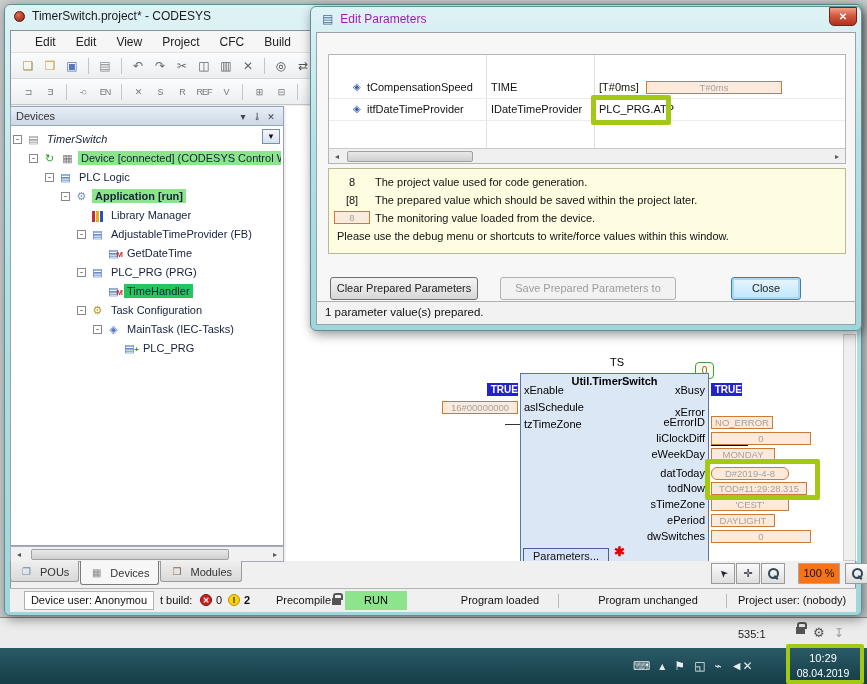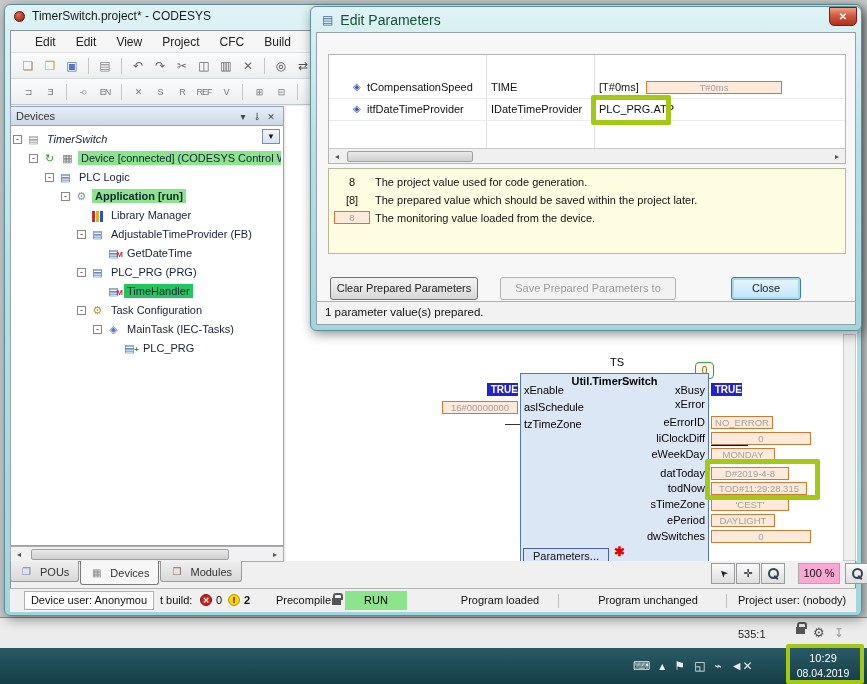--- a/index.html
+++ b/index.html
@@ -67,21 +67,21 @@
   .tabicon{font-size:10px}
   #edit-tools{position:absolute;left:711px;top:563px;z-index:3;display:flex;align-items:center}
   .tool{width:24px;height:21px;border:1px solid #9a9a9a;margin-right:1px;
     background:linear-gradient(#fafafa,#dedede);display:flex;align-items:center;justify-content:center;
     font-size:11px;color:#223}
   #tool-cursor::after{content:'➤';display:inline-block;transform:rotate(-135deg);font-size:10px}
   #tool-pan::after{content:'✛'}
   .magi{position:relative;width:11px;height:11px}
   .magi::before{content:'';position:absolute;left:0;top:0;width:7px;height:7px;border:2px solid #345;border-radius:50%}
   .magi::after{content:'';position:absolute;left:7px;top:7px;width:2px;height:5px;background:#345;transform:rotate(-45deg)}
-  #zoom-box{width:42px;height:21px;margin-left:12px;border:1px solid #aaa;background:#f9a8d4;
+  #zoom-box{width:42px;height:21px;margin-left:12px;border:1px solid #aaa;background:#f97316;
     text-align:center;line-height:19px}
   
   #statusbar{position:absolute;left:10px;top:588px;width:846px;height:24px;z-index:3;
     background:#f0f0f0;border-top:1px solid #b5b5b5}
   #statusbar>*{position:absolute;top:5px}
   #su-box{left:14px;top:2px;width:130px;height:19px;background:#fff;border:1px solid #b0b0b0;
     text-align:center;line-height:17px}
   .erri,.warni{width:12px;height:12px;border-radius:50%;text-align:center;font-weight:bold}
   .erri{background:#cf2020;border:1px solid #7d1212;color:#fff;font-size:8px;line-height:11px}
   .erri::after{content:'✕'}
@@ -113,21 +113,21 @@
   #fbd-params{position:absolute;left:237px;top:442px;width:86px;height:17px;
     background:#d6e3f8;border:1px solid #4a5f96;text-align:center;line-height:15px}
   #fbd-star{position:absolute;left:328px;top:438px;color:#e00000;font-size:13px;font-weight:bold}
   #fbd-star::after{content:'✱'}
   
   #dialog{left:310px;top:6px;width:552px;height:325px;z-index:50}
   #dlg-client{position:absolute;left:316px;top:32px;width:540px;height:293px;z-index:51;
     background:#f7f7f7;border:1px solid #9aa0a6}
   #dlg-titlebar{position:absolute;left:322px;top:12px;z-index:51;display:flex;gap:7px;align-items:center}
   #dlg-icon{color:#4a6a9a;font-size:12px}
-  #dlg-title{font-size:14px;color:#14532d}
+  #dlg-title{font-size:12px;color:#a21caf}
   #dlg-close{position:absolute;left:829px;top:7px;width:28px;height:19px;z-index:52;
     background:linear-gradient(#f0a088,#d25a40 45%,#b03020);border:1px solid #7a1f16;
     border-radius:0 0 5px 5px;color:#fff;font-weight:bold;font-size:10px;text-align:center;line-height:17px}
   #dlg-close::after{content:'✕'}
   #ptable{position:absolute;left:328px;top:54px;width:518px;height:110px;z-index:52;
     background:#fff;border:1px solid #b5b5b5}
   #phead{position:absolute;left:0;top:0;width:100%;height:22px;border-bottom:1px solid #c4c4c4}
   #phead span{position:absolute;top:4px;font-size:11.5px;color:#222}
   .colline{position:absolute;top:0;width:1px;height:94px;background:#e0e0e0}
   .prow{position:absolute;left:0;width:100%;height:22px;border-bottom:1px solid #ececec}
@@ -352,30 +352,30 @@
       <div id="fbd-star"></div>
       <div class="marker" style="left:419px;top:353px;width:115px;height:41px"></div>
     <span class="flabel" style="left: 238px; top: 278px;">xEnable</span>
         <span class="bool" style="left: 201px; top: 277px; width: 31px;">TRUE</span>
         <span class="flabel" style="left: 238px; top: 295px;">aslSchedule</span>
         <span class="mon" style="left: 156px; top: 295px; width: 76px;">16#00000000</span>
         <span class="flabel" style="left: 238px; top: 312px;">tzTimeZone</span>
         <span class="stub" style="left: 219px; top: 318px; width: 15px;"></span>
         <span class="flabel olabel" style="left: 299px; top: 278px;">xBusy</span>
         <span class="bool" style="left: 425px; top: 277px; width: 31px;">TRUE</span>
-        <span class="flabel olabel" style="left: 299px; top: 292px;">xError</span>
+        <span class="flabel olabel" style="left: 299px; top: 300px;">xError</span>
         <span class="boolf" style="left: 425px; top: 293px; width: 37px; margin-top: 34px;">FALSE</span>
         <span class="flabel olabel" style="left: 299px; top: 310px;">eErrorID</span>
         <span class="mon" style="left: 425px; top: 310px; width: 62px;">NO_ERROR</span>
         <span class="flabel olabel" style="left: 299px; top: 326px;">liClockDiff</span>
         <span class="mon" style="left: 425px; top: 326px; width: 100px;">0</span>
         <span class="flabel olabel" style="left: 299px; top: 342px;">eWeekDay</span>
         <span class="mon" style="left: 425px; top: 342px; width: 64px;">MONDAY</span>
         <span class="flabel olabel" style="left: 299px; top: 361px;">datToday</span>
-        <span class="mon" style="left: 425px; top: 361px; width: 78px;">D#2019-4-8</span>
+        <span class="mon" style="left: 425px; top: 361px; width: 78px; border-radius: 6px;">D#2019-4-8</span>
         <span class="flabel olabel" style="left: 299px; top: 376px;">todNow</span>
         <span class="mon" style="left: 425px; top: 376px; width: 96px;">TOD#11:29:28.315</span>
         <span class="flabel olabel" style="left: 299px; top: 392px;">sTimeZone</span>
         <span class="mon" style="left: 425px; top: 392px; width: 78px;">'CEST'</span>
         <span class="flabel olabel" style="left: 299px; top: 408px;">ePeriod</span>
         <span class="mon" style="left: 425px; top: 408px; width: 64px;">DAYLIGHT</span>
         <span class="flabel olabel" style="left: 299px; top: 424px;">dwSwitches</span>
         <span class="mon" style="left: 425px; top: 424px; width: 100px;">0</span>
       </div>
     <div id="edit-tools">
@@ -450,20 +450,21 @@
           </div>
           <div class="lrow">
             <span class="lsym">[8]</span>
             <span>The prepared value which should be saved within the project later.</span>
           </div>
           <div class="lrow">
             <span class="lsym"><span class="mon">8</span></span>
             <span>The monitoring value loaded from the device.</span>
           </div>
         </div>
+      <div id="legend-note">Please use the debug menu or shortcuts to write/force values within this window.</div>
     </div>
 
     <div class="btn" id="btn-clear">Clear Prepared Parameters</div>
     <div class="btn" id="btn-save">Save Prepared Parameters to Project</div>
     <div class="btn" id="btn-close">Close</div>
     <div id="dlg-status">1 parameter value(s) prepared.</div>
   </div>
 
   <div class="marker" style="left:591px;top:95px;width:80px;height:30px"></div>
   <div class="marker" id="marker-clock" style="left:786px;top:644px;width:78px;height:40px"></div>

